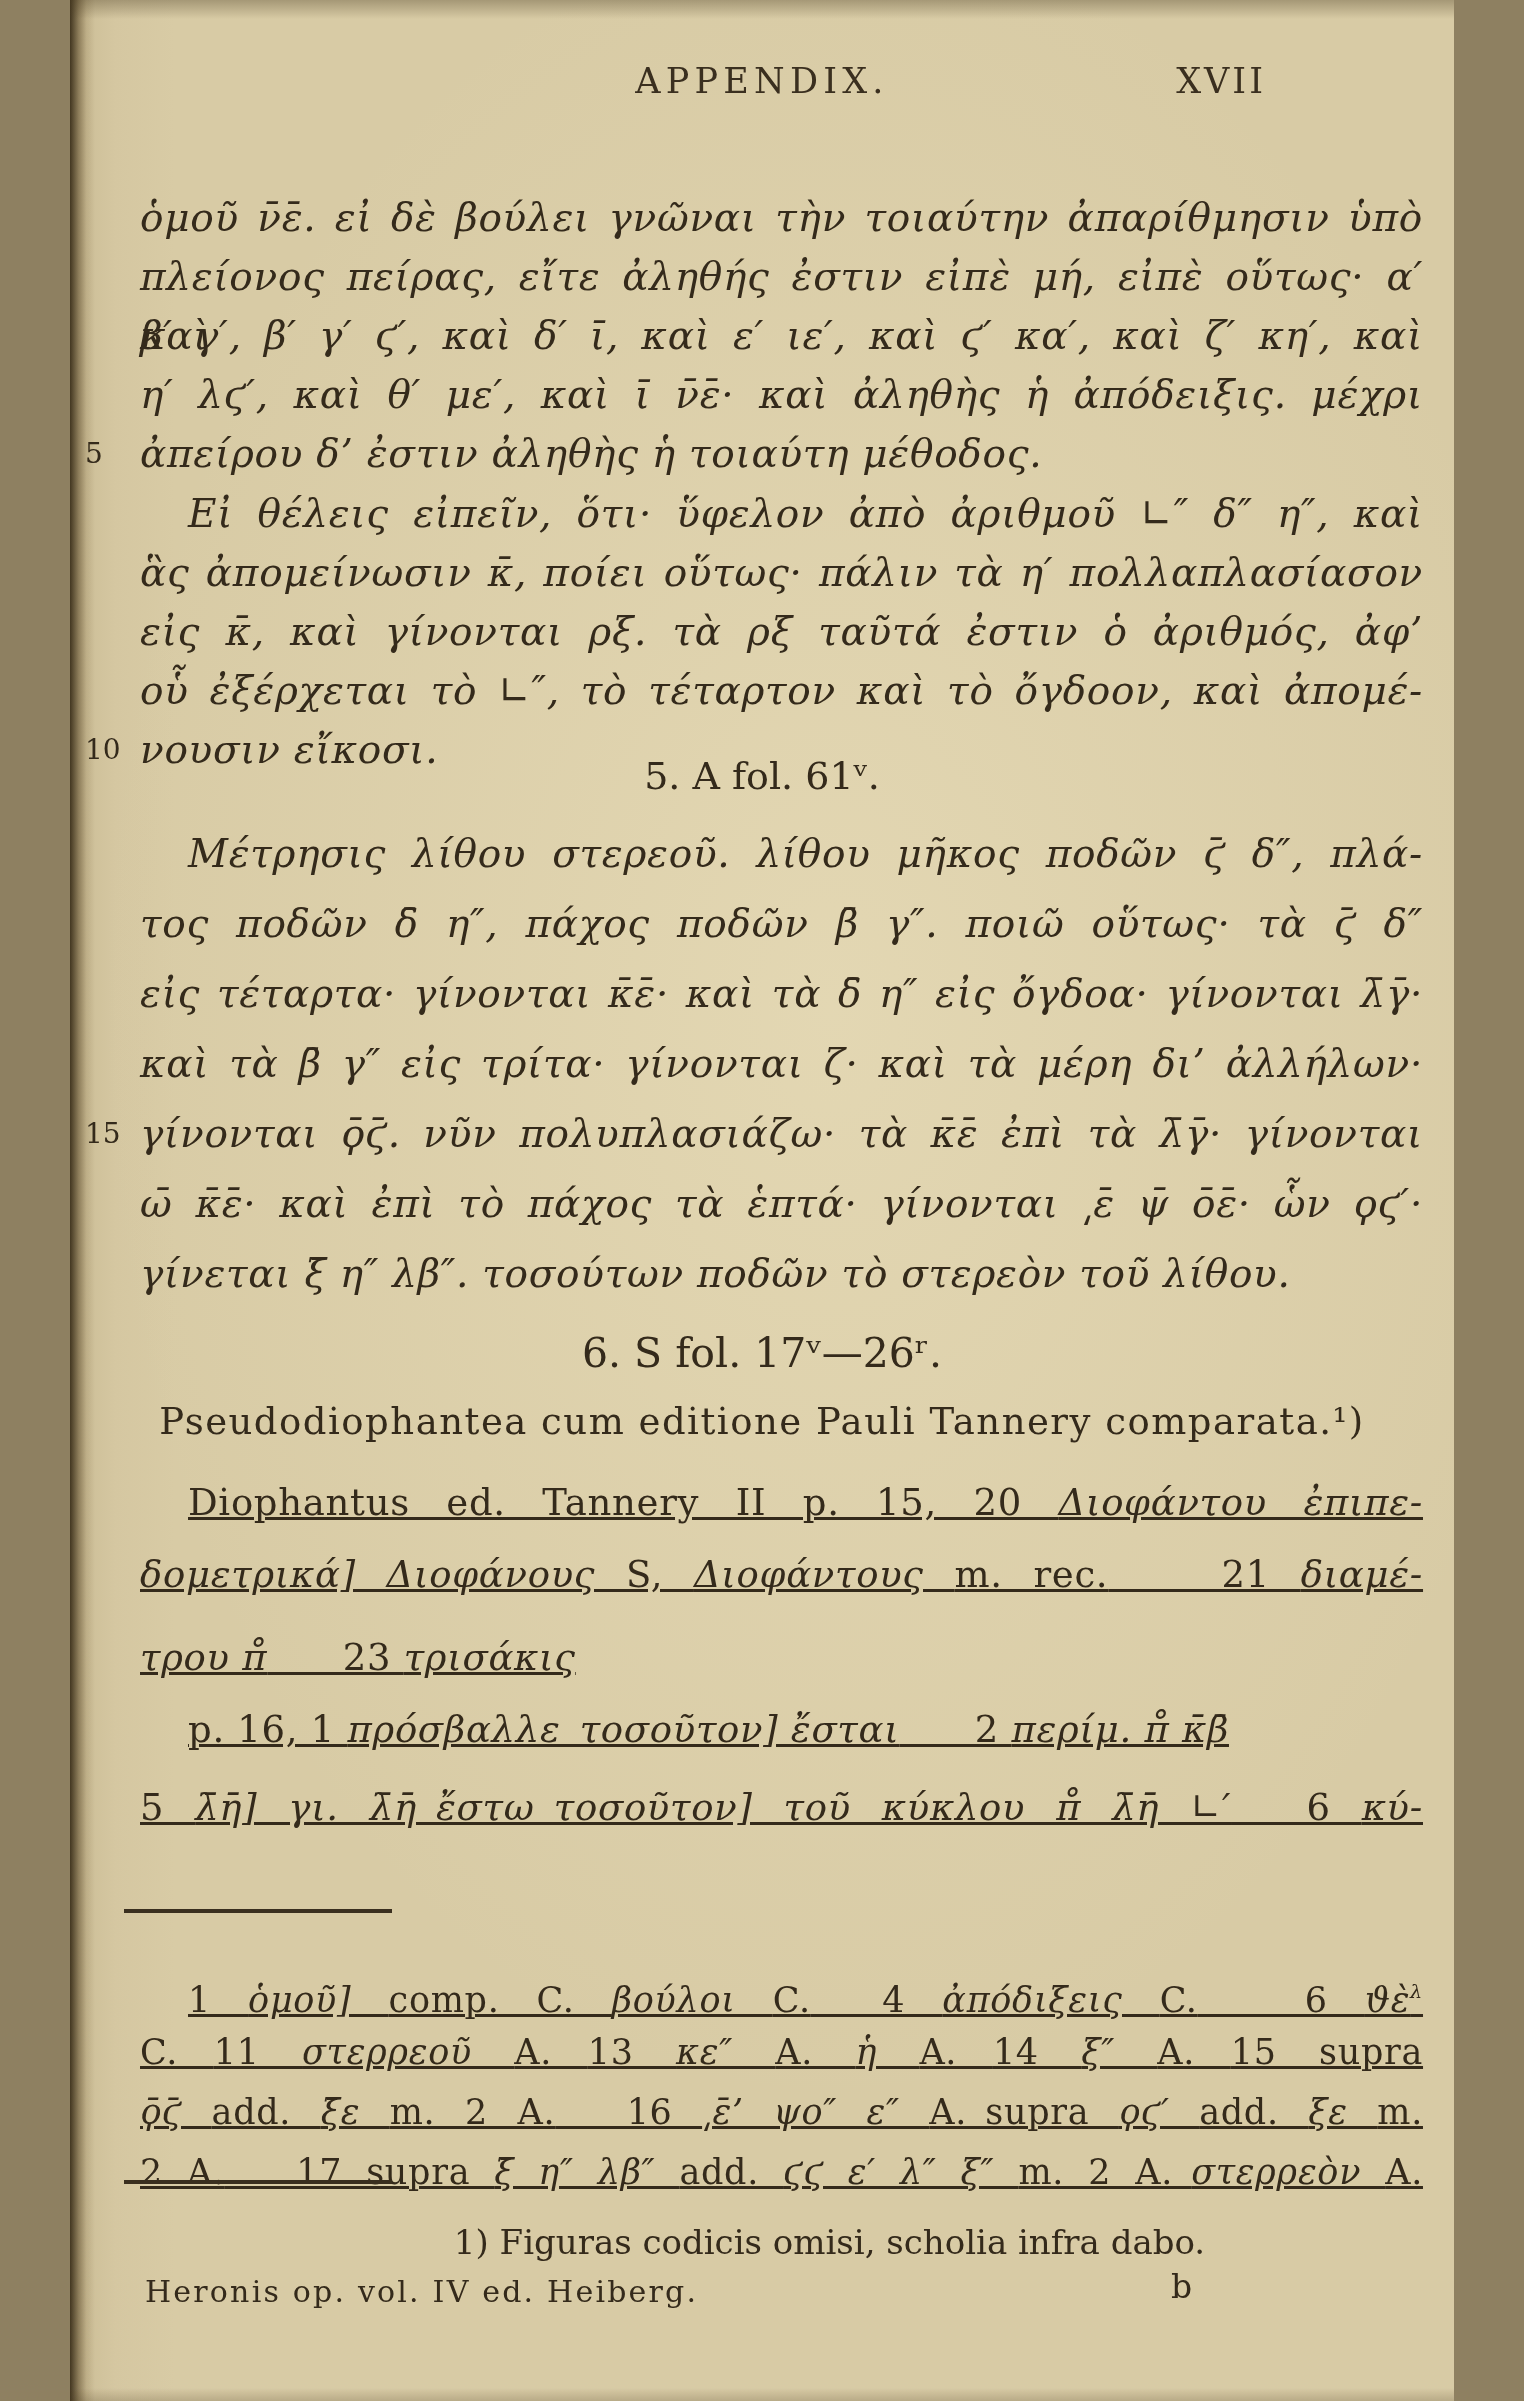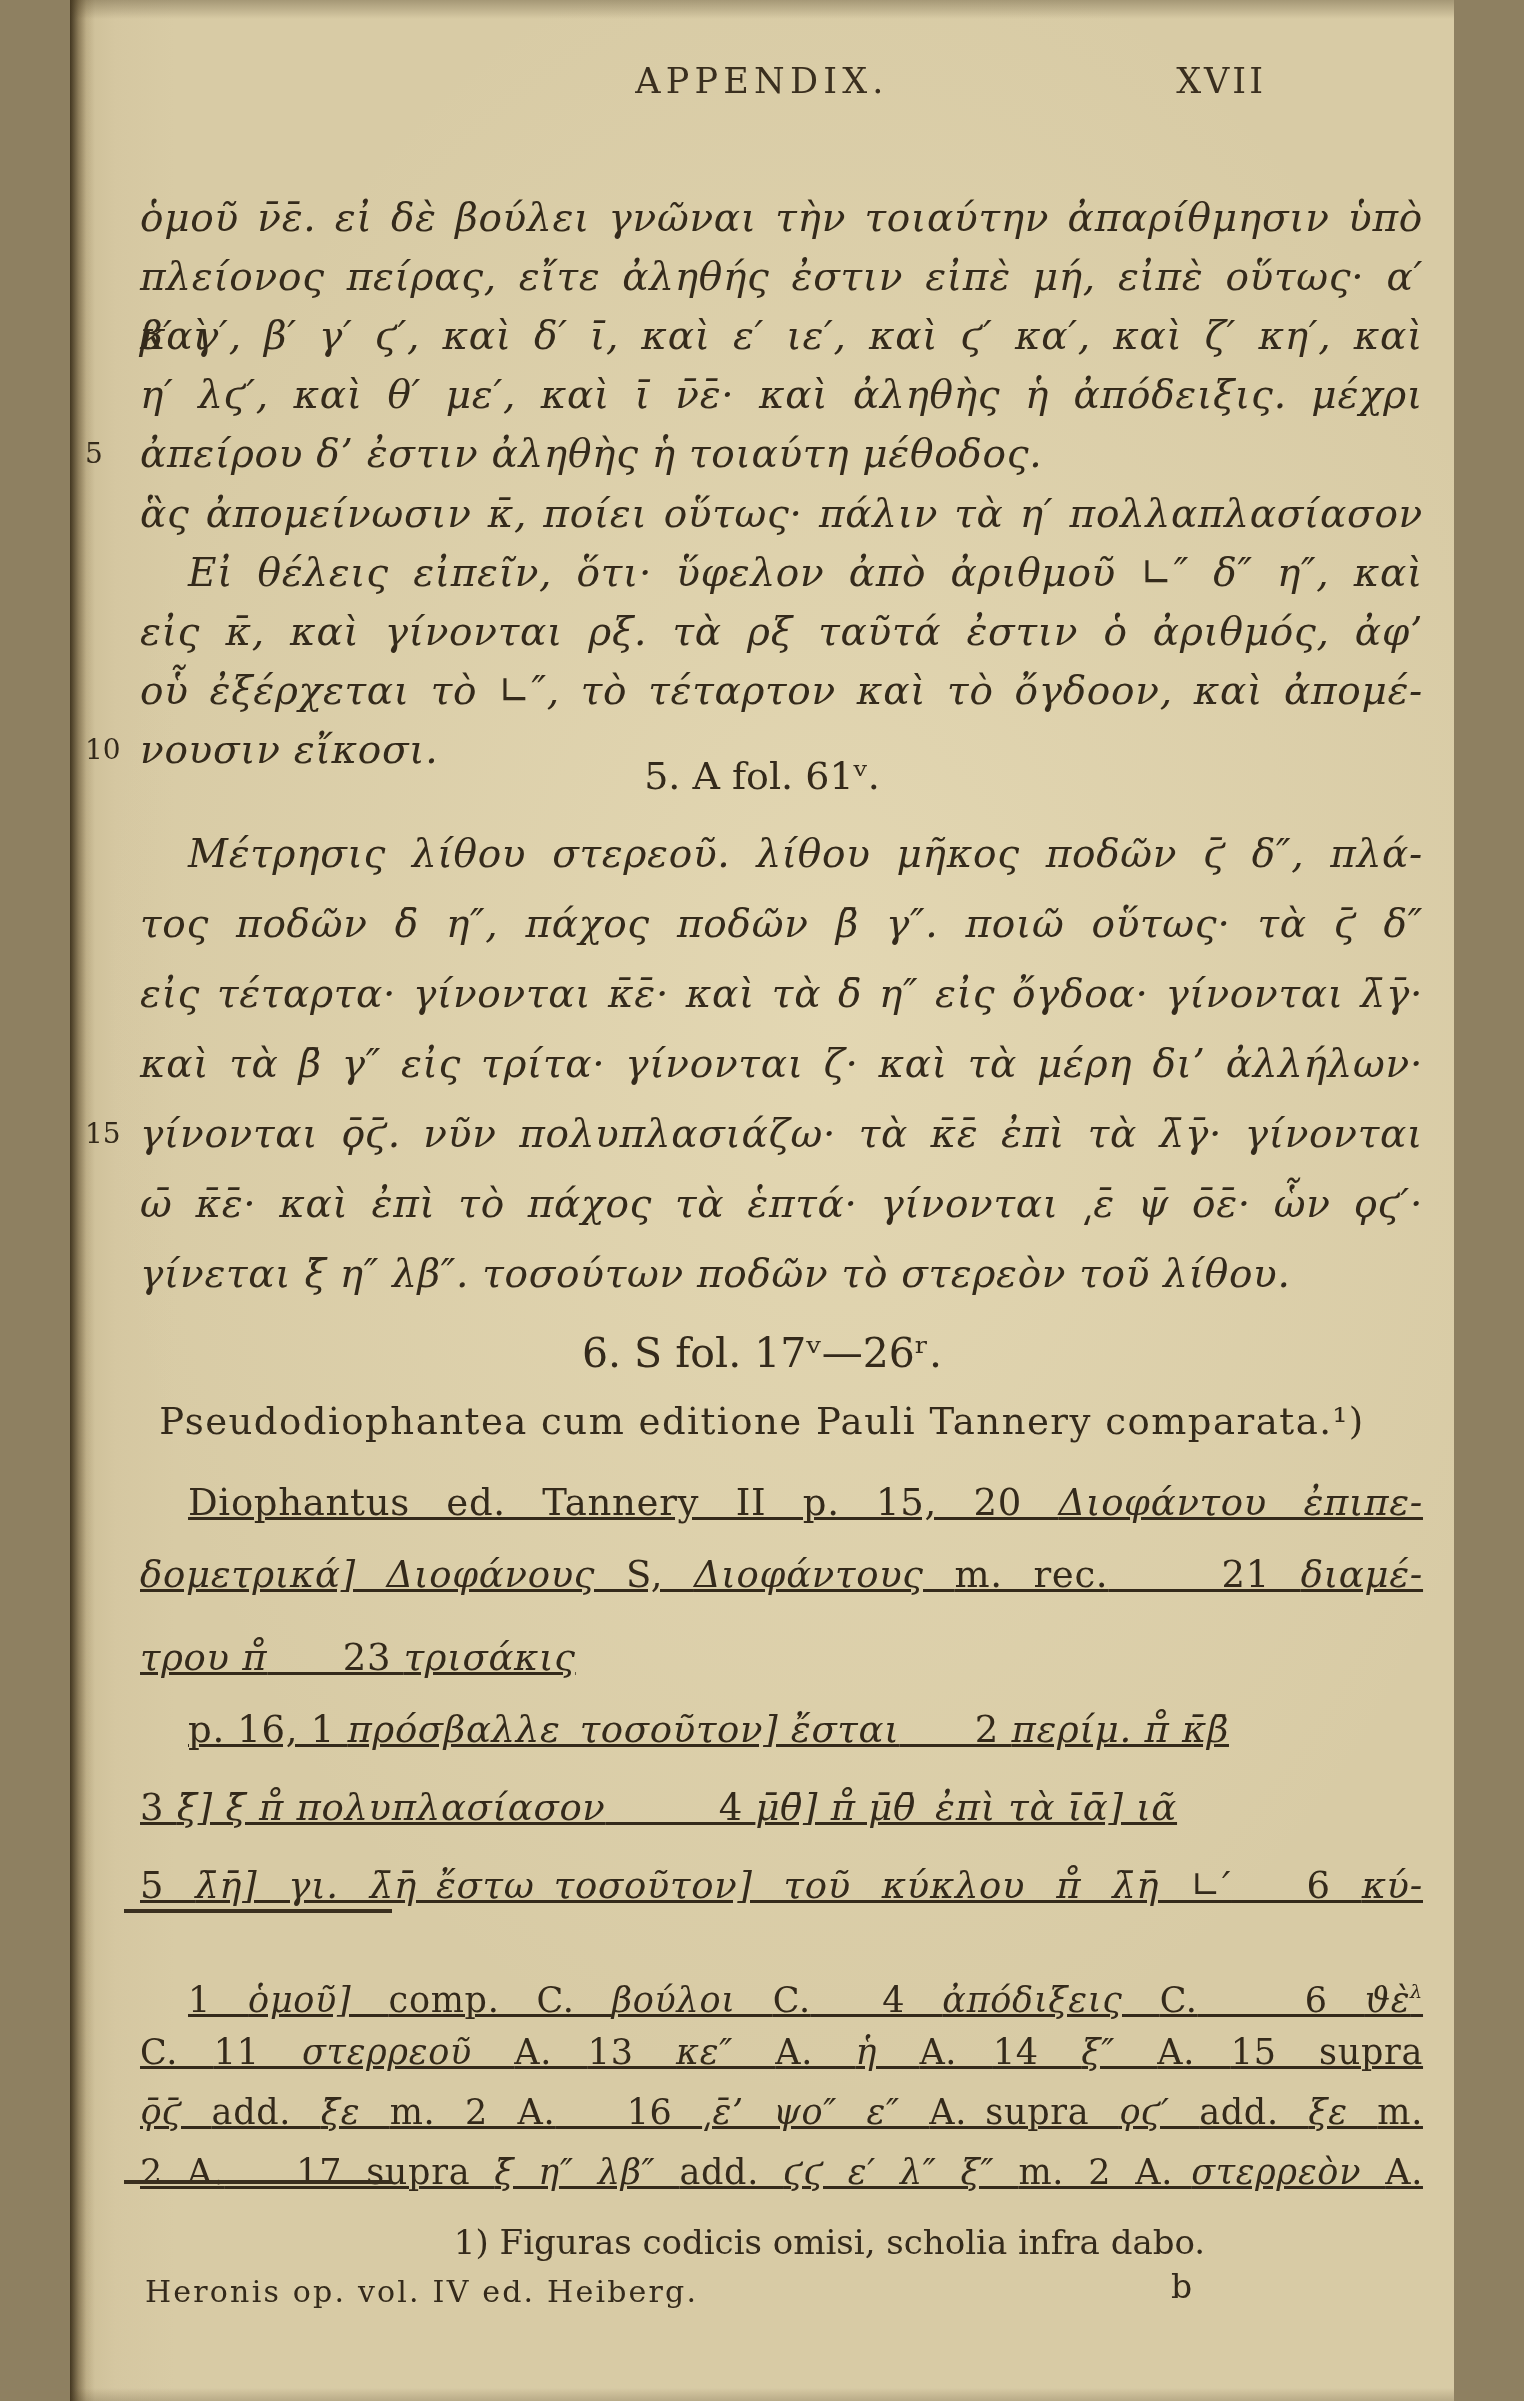--- a/index.html
+++ b/index.html
@@ -73,22 +73,22 @@
 
   <div class="abs block p1" style="top:188px">
     <div class="bline just"><span class="mnum"></span><span>ὁμοῦ ν̄ε̄. εἰ δὲ βούλει γνῶναι τὴν τοιαύτην ἀπαρίθμησιν ὑπὸ</span></div>
     <div class="bline just"><span class="mnum"></span><span>πλείονος πείρας, εἴτε ἀληθής ἐστιν εἰπὲ μή, εἰπὲ οὕτως· α′ καὶ</span></div>
     <div class="bline just"><span class="mnum"></span><span>β′ γ′, β′ γ′ ϛ′, καὶ δ′ ῑ, καὶ ε′ ιε′, καὶ ϛ′ κα′, καὶ ζ′ κη′, καὶ</span></div>
     <div class="bline just"><span class="mnum"></span><span>η′ λϛ′, καὶ θ′ με′, καὶ ῑ ν̄ε̄· καὶ ἀληθὴς ἡ ἀπόδειξις. μέχρι</span></div>
     <div class="bline"><span class="mnum">5</span><span>ἀπείρου δ’ ἐστιν ἀληθὴς ἡ τοιαύτη μέθοδος.</span></div>
   </div>
 
   <div class="abs block p2" style="top:484px">
+    <div class="bline just ind"><span class="mnum"></span><span>Εἰ θέλεις εἰπεῖν, ὅτι· ὕφελον ἀπὸ ἀριθμοῦ ∟″ δ″ η″, καὶ</span></div>
     <div class="bline just"><span class="mnum"></span><span>ἃς ἀπομείνωσιν κ̄, ποίει οὕτως· πάλιν τὰ η′ πολλαπλασίασον</span></div>
-    <div class="bline just ind"><span class="mnum"></span><span>Εἰ θέλεις εἰπεῖν, ὅτι· ὕφελον ἀπὸ ἀριθμοῦ ∟″ δ″ η″, καὶ</span></div>
     <div class="bline just"><span class="mnum"></span><span>εἰς κ̄, καὶ γίνονται ρξ. τὰ ρξ ταῦτά ἐστιν ὁ ἀριθμός, ἀφ’</span></div>
     <div class="bline just"><span class="mnum"></span><span>οὗ ἐξέρχεται τὸ ∟″, τὸ τέταρτον καὶ τὸ ὄγδοον, καὶ ἀπομέ-</span></div>
     <div class="bline"><span class="mnum">10</span><span>νουσιν εἴκοσι.</span></div>
   </div>
 
   <div class="abs heading" style="top:754px">5. A fol. 61ᵛ.</div>
 
   <div class="abs block p3" style="top:819px">
     <div class="bline just ind"><span class="mnum"></span><span>Μέτρησις λίθου στερεοῦ. λίθου μῆκος ποδῶν ϛ̄ δ″, πλά-</span></div>
     <div class="bline just"><span class="mnum"></span><span>τος ποδῶν δ̄ η″, πάχος ποδῶν β̄ γ″. ποιῶ οὕτως· τὰ ϛ̄ δ″</span></div>
@@ -103,21 +103,20 @@
   <div class="abs subtitle" style="top:1400px">Pseudodiophantea cum editione Pauli Tannery comparata.¹)</div>
 
   <div class="abs block mixed collA" style="top:1467px">
     <div class="bline just ind"><span class="seg-latin">Diophantus ed. Tannery II p. 15, 20 </span><span class="seg-greek">Διοφάντου ἐπιπε-</span></div>
     <div class="bline just"><span class="seg-greek">δομετρικά] Διοφάνους </span><span class="seg-latin">S, </span><span class="seg-greek">Διοφάντους </span><span class="seg-latin">m. rec.</span><span class="seg-latin">   21 </span><span class="seg-greek">διαμέ-</span></div>
     <div class="bline l3"><span class="seg-greek">τρου π̊</span><span class="seg-latin">  23 </span><span class="seg-greek">τρισάκις</span></div>
   </div>
 
   <div class="abs block mixed collB" style="top:1691px">
     <div class="bline ind"><span class="seg-latin">p. 16, 1 </span><span class="seg-greek">πρόσβαλλε τοσοῦτον] ἔσται</span><span class="seg-latin">  2 </span><span class="seg-greek">περίμ. π̊ κ̄β̄</span></div>
-    <div class="bline"><span class="seg-latin">3 </span><span class="seg-greek">ξ̄] ξ̄ π̊ πολυπλασίασον</span><span class="seg-latin">   4 </span><span class="seg-greek">μ̄θ̄] π̊ μ̄θ̄ ἐπὶ τὰ ῑᾱ] ιᾶ</span></div>
     <div class="bline just"><span class="seg-latin">5 </span><span class="seg-greek">λ̄η̄] γι. λ̄η̄ ἔστω τοσοῦτον] τοῦ κύκλου π̊ λ̄η̄ ∟′</span><span class="seg-latin">  6 </span><span class="seg-greek">κύ-</span></div>
   </div>
 
   <div class="abs rule" style="top:1909px"></div>
 
   <div class="abs block mixed apparatus" style="top:1962px">
     <div class="bline just ind"><span class="seg-latin">1 </span><span class="seg-greek">ὁμοῦ] </span><span class="seg-latin">comp. C. </span><span class="seg-greek">βούλοι </span><span class="seg-latin">C.</span><span class="seg-latin">  4 </span><span class="seg-greek">ἀπόδιξεις </span><span class="seg-latin">C.</span><span class="seg-latin">   6 </span><span class="seg-greek">ϑὲ</span><span class="seg-greek sup">λ</span></div>
     <div class="bline just"><span class="seg-latin">C. </span><span class="seg-latin">11 </span><span class="seg-greek">στερρεοῦ </span><span class="seg-latin">A. </span><span class="seg-latin">13 </span><span class="seg-greek">κε″ </span><span class="seg-latin">A. </span><span class="seg-greek">ἡ </span><span class="seg-latin">A. </span><span class="seg-latin">14 </span><span class="seg-greek">ξ″ </span><span class="seg-latin">A. </span><span class="seg-latin">15 supra</span></div>
     <div class="bline just"><span class="seg-greek">ϙ̄ϛ̄ </span><span class="seg-latin">add. </span><span class="seg-greek">ξ̄ε </span><span class="seg-latin">m. 2 A.</span><span class="seg-latin">  16 </span><span class="seg-greek">͵ε̄’ ψο″ ε″ </span><span class="seg-latin">A. supra </span><span class="seg-greek">ϙϛ′ </span><span class="seg-latin">add. </span><span class="seg-greek">ξε </span><span class="seg-latin">m.</span></div>
     <div class="bline just"><span class="seg-latin">2 A.</span><span class="seg-latin">  17 supra </span><span class="seg-greek">ξ̄ η″ λβ″ </span><span class="seg-latin">add. </span><span class="seg-greek">ϛϛ ε′ λ″ ξ″ </span><span class="seg-latin">m. 2 A. </span><span class="seg-greek">στερρεὸν </span><span class="seg-latin">A.</span></div>

